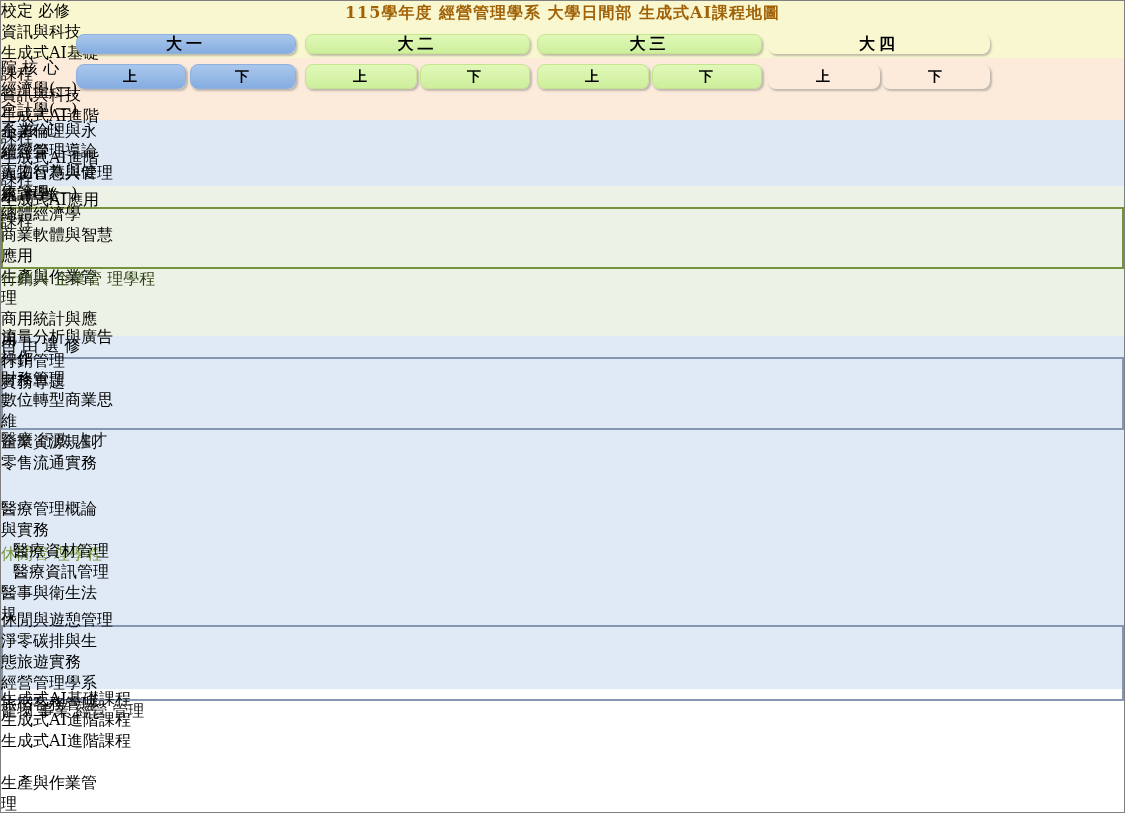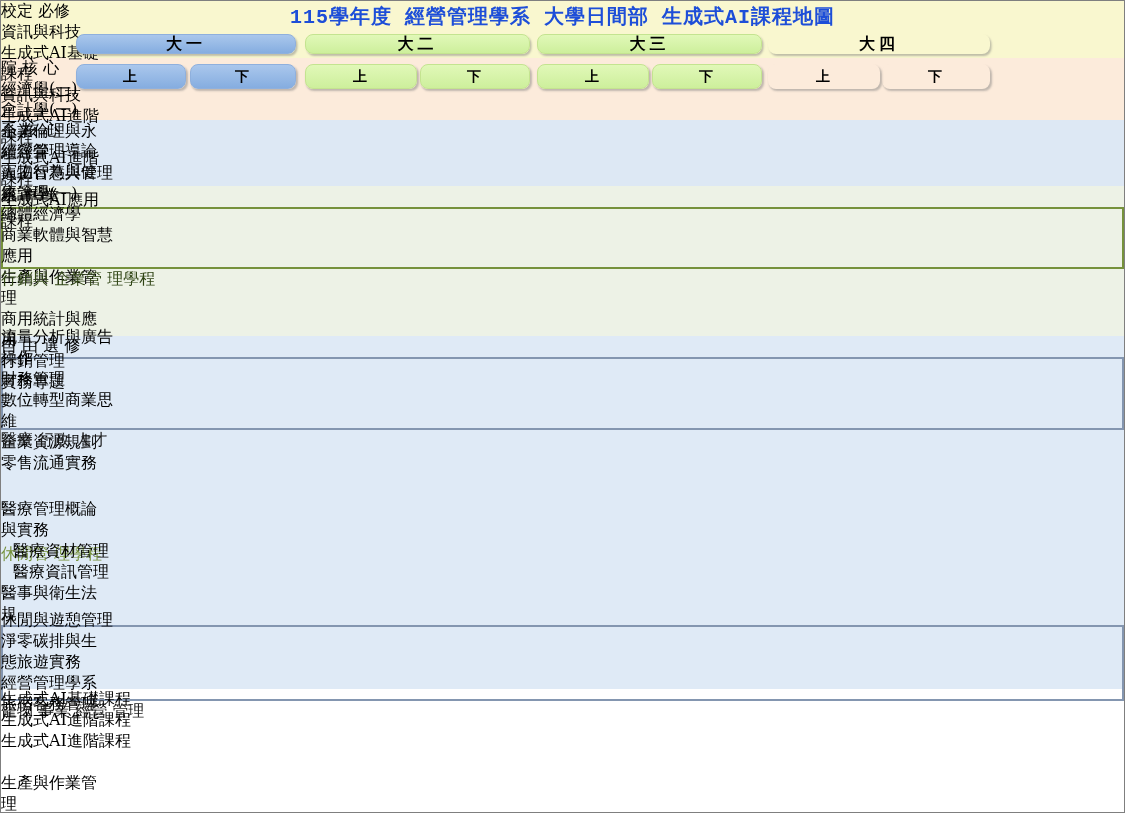--- a/index.html
+++ b/index.html
@@ -7,22 +7,22 @@
     position:relative;
     width:1125px;height:813px;
     background:#ffffff;
     border:1px solid #7f7f7f;
     box-sizing:border-box;
     font-family:"DejaVu Serif", serif;
     overflow:hidden;
   }
   .title{
     position:absolute;top:2px;left:0;width:100%;
-    text-align:center;font-size:20px;font-weight:bold;color:#1d4ed8;
-    letter-spacing:1px;margin:0;font-family:Liberation Mono, monospace;
+    text-align:center;font-size:16px;font-weight:bold;color:#a16207;
+    letter-spacing:1px;margin:0;
   }
   
   .yhdr,.shdr{
     position:absolute;box-sizing:border-box;
     display:flex;align-items:center;justify-content:center;
     font-weight:bold;color:#000;
     border-radius:8px;
     box-shadow:1.5px 2px 2px rgba(120,120,120,.45);
   }
   .yhdr{top:33px;height:20px;font-size:16px;letter-spacing:4px;}

